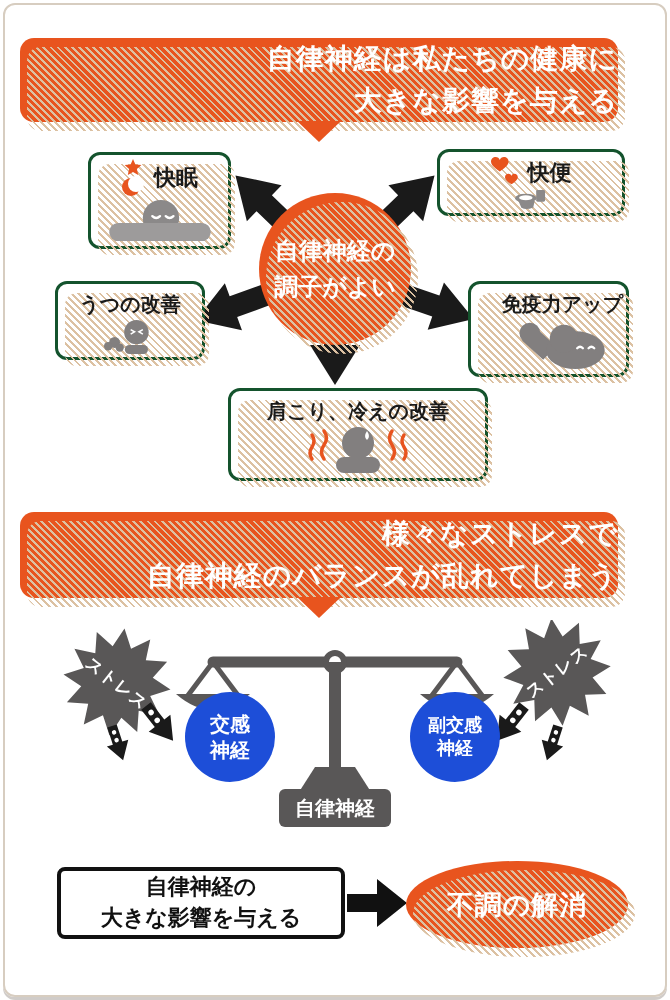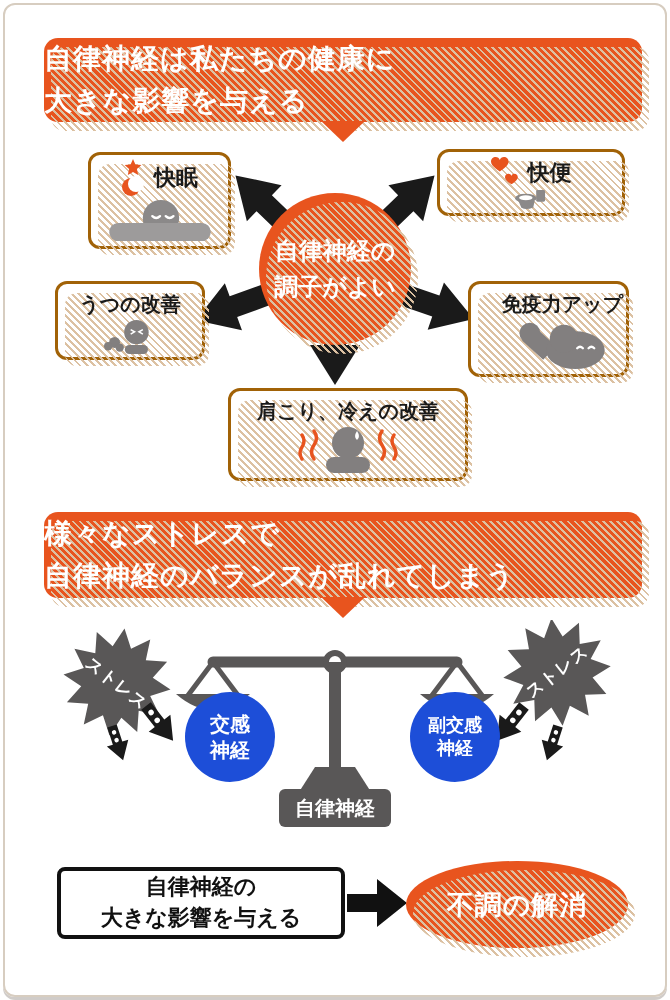--- a/index.html
+++ b/index.html
@@ -8,49 +8,49 @@
   .frame{position:absolute;inset:3px;border:2px solid #d7cdc0;border-radius:12px;
          box-shadow:0 3px 0 rgba(120,110,100,.35);pointer-events:none;z-index:5;}
 
   
   .shadowed{position:relative;z-index:1;}
   .shadowed::before{content:"";position:absolute;left:7px;top:9px;width:100%;height:100%;
       border-radius:inherit;z-index:-1;
       background:repeating-linear-gradient(45deg,#dcc1a2 0 2px,rgba(0,0,0,0) 2px 5px);}
 
   
-  .banner{position:absolute;left:44px;width:598px;background:#e8541e;border-radius:14px;color:#fff;
+  .banner{position:absolute;left:20px;width:598px;background:#e8541e;border-radius:14px;color:#fff;
           font-weight:bold;font-size:28px;line-height:1.5;display:flex;flex-direction:column;
-          align-items:flex-start;justify-content:center;text-align:center;letter-spacing:1px;}
+          align-items:flex-end;justify-content:center;text-align:center;letter-spacing:1px;}
   .banner::after{content:"";position:absolute;left:50%;bottom:-20px;transform:translateX(-50%);
           width:0;height:0;border:22px solid transparent;border-bottom:0;border-top:21px solid #e8541e;}
   #banner-top{top:38px;height:84px;}
   #banner-stress{top:512px;height:86px;}
 
   
   .hub{position:absolute;left:259px;top:193px;width:152px;height:152px;border-radius:50%;
        background:#e8541e;color:#fff;font-size:24px;font-weight:bold;line-height:1.5;
        display:flex;flex-direction:column;align-items:center;justify-content:center;z-index:2;text-align:center;}
   .arrows-svg{position:absolute;left:0;top:140px;z-index:1;}
 
   
-  .box{position:absolute;background:#fff;border:3px solid #a16207;border-radius:12px;z-index:1;
+  .box{position:absolute;background:#fff;border:3px solid #14532d;border-radius:12px;z-index:1;
        box-sizing:border-box;display:flex;flex-direction:column;align-items:center;}
   .label-row{display:flex;align-items:center;gap:7px;margin-top:4px;}
   .label{font-weight:bold;color:#1a1a1a;text-align:center;}
   .fig{margin-top:auto;margin-bottom:3px;}
   #box-sleep{left:88px;top:152px;width:143px;height:97px;}
   #box-sleep .label{font-size:22px;}
   #box-bowel{left:437px;top:149px;width:188px;height:67px;}
   #box-bowel .label{font-size:22px;}
   #box-depression{left:55px;top:281px;width:150px;height:79px;}
   #box-depression .label{font-size:20px;margin-top:7px;}
   #box-immunity{left:468px;top:281px;width:161px;height:96px;padding-left:28px;}
   #box-immunity .label{font-size:20px;margin-top:7px;}
-  #box-stiffness{left:228px;top:388px;width:240px;height:93px;}
+  #box-stiffness{left:228px;top:388px;width:260px;height:93px;}
   #box-stiffness .label{font-size:20px;margin-top:7px;}
 
   
   .scale-svg{position:absolute;left:0;top:620px;z-index:0;}
   .stress-label{position:absolute;width:84px;text-align:center;color:#fff;font-weight:bold;
        font-size:17px;letter-spacing:1px;z-index:1;}
   #stress-left{left:75px;top:672px;transform:rotate(38deg);}
   #stress-right{left:515px;top:660px;transform:rotate(-38deg);}
   .pan-circle{position:absolute;top:692px;width:90px;height:90px;border-radius:50%;background:#1d4ed8;
        color:#fff;font-weight:bold;line-height:1.3;display:flex;flex-direction:column;align-items:center;

